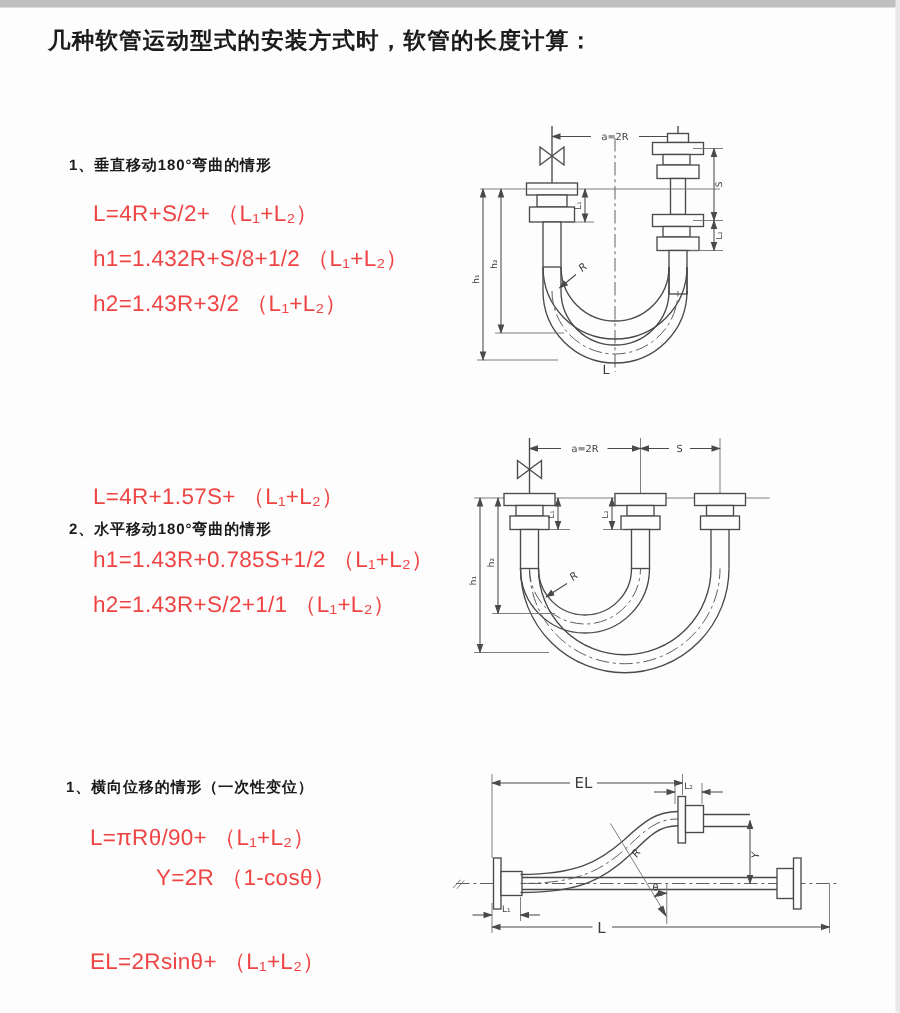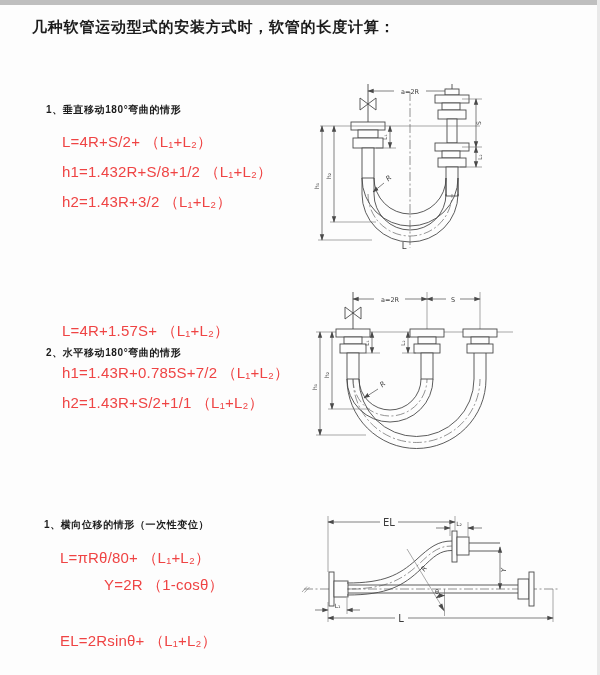--- a/index.html
+++ b/index.html
@@ -24,25 +24,25 @@
 
 <div class="abs title" style="left:32px;top:18px;">几种软管运动型式的安装方式时，软管的长度计算：</div>
 
 <div class="abs heading" style="left:46px;top:103px;">1、垂直移动180°弯曲的情形</div>
 <div class="abs formula" style="left:62px;top:133px;">L=4R+S/2+ （L₁+L₂）</div>
 <div class="abs formula" style="left:62px;top:163px;">h1=1.432R+S/8+1/2 （L₁+L₂）</div>
 <div class="abs formula" style="left:62px;top:193px;">h2=1.43R+3/2 （L₁+L₂）</div>
 
 <div class="abs heading" style="left:46px;top:322px;margin-top:24px;">2、水平移动180°弯曲的情形</div>
 <div class="abs formula" style="left:62px;top:322px;">L=4R+1.57S+ （L₁+L₂）</div>
-<div class="abs formula" style="left:62px;top:364px;">h1=1.43R+0.785S+7/2 （L₁+L₂）</div>
+<div class="abs formula" style="left:62px;top:364px;">h1=1.43R+0.785S+1/2 （L₁+L₂）</div>
 <div class="abs formula" style="left:62px;top:394px;">h2=1.43R+S/2+1/1 （L₁+L₂）</div>
 
 <div class="abs heading" style="left:44px;top:518px;">1、横向位移的情形（一次性变位）</div>
-<div class="abs formula" style="left:60px;top:549px;">L=πRθ/80+ （L₁+L₂）</div>
+<div class="abs formula" style="left:60px;top:549px;">L=πRθ/90+ （L₁+L₂）</div>
 <div class="abs formula" style="left:60px;top:576px;margin-left:44px;">Y=2R （1-cosθ）</div>
 <div class="abs formula" style="left:60px;top:632px;">EL=2Rsinθ+ （L₁+L₂）</div>
 
 <svg class="abs" style="left:310px;top:76px;" width="252" height="176" viewBox="0 0 252 176">
   <defs>
     <marker id="d1ae" viewBox="0 0 10 10" refX="9" refY="5" markerWidth="9" markerHeight="9" orient="auto">
       <path d="M0,1.5 L10,5 L0,8.5 z" fill="#4a4a4a"></path>
       </marker>
     <marker id="d1as" viewBox="0 0 10 10" refX="1" refY="5" markerWidth="9" markerHeight="9" orient="auto">
       <path d="M10,1.5 L0,5 L10,8.5 z" fill="#4a4a4a"></path>

